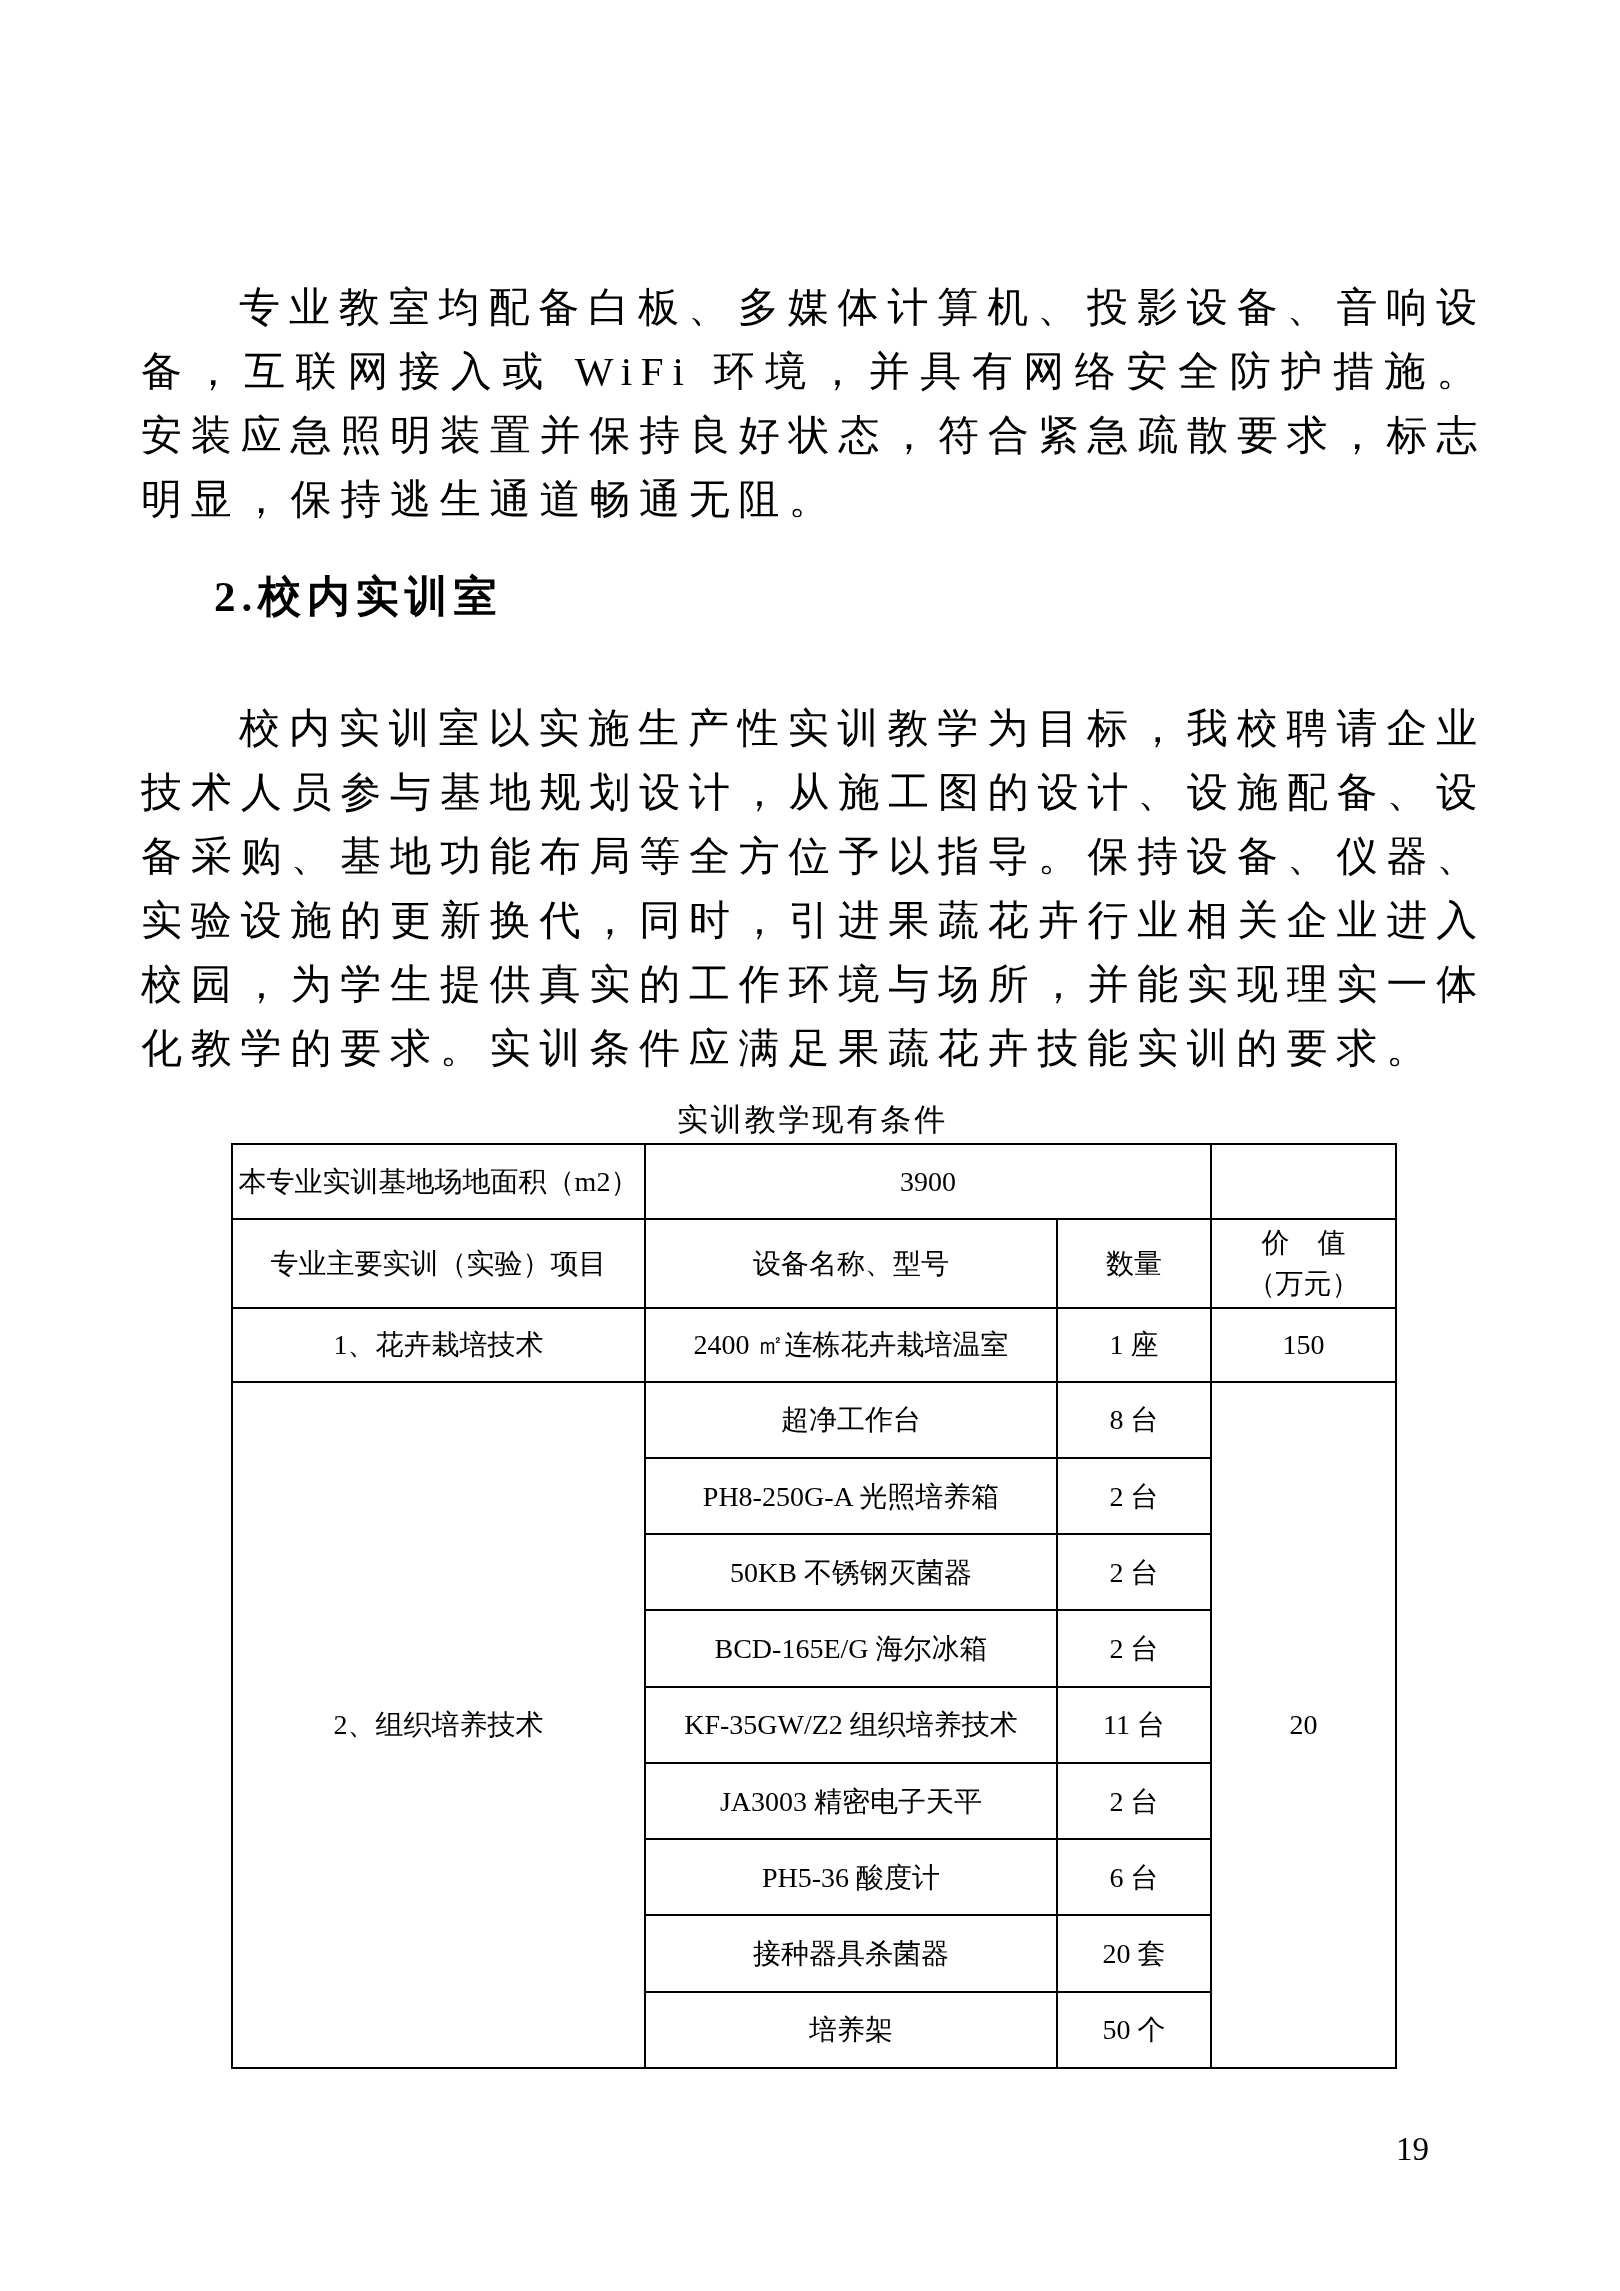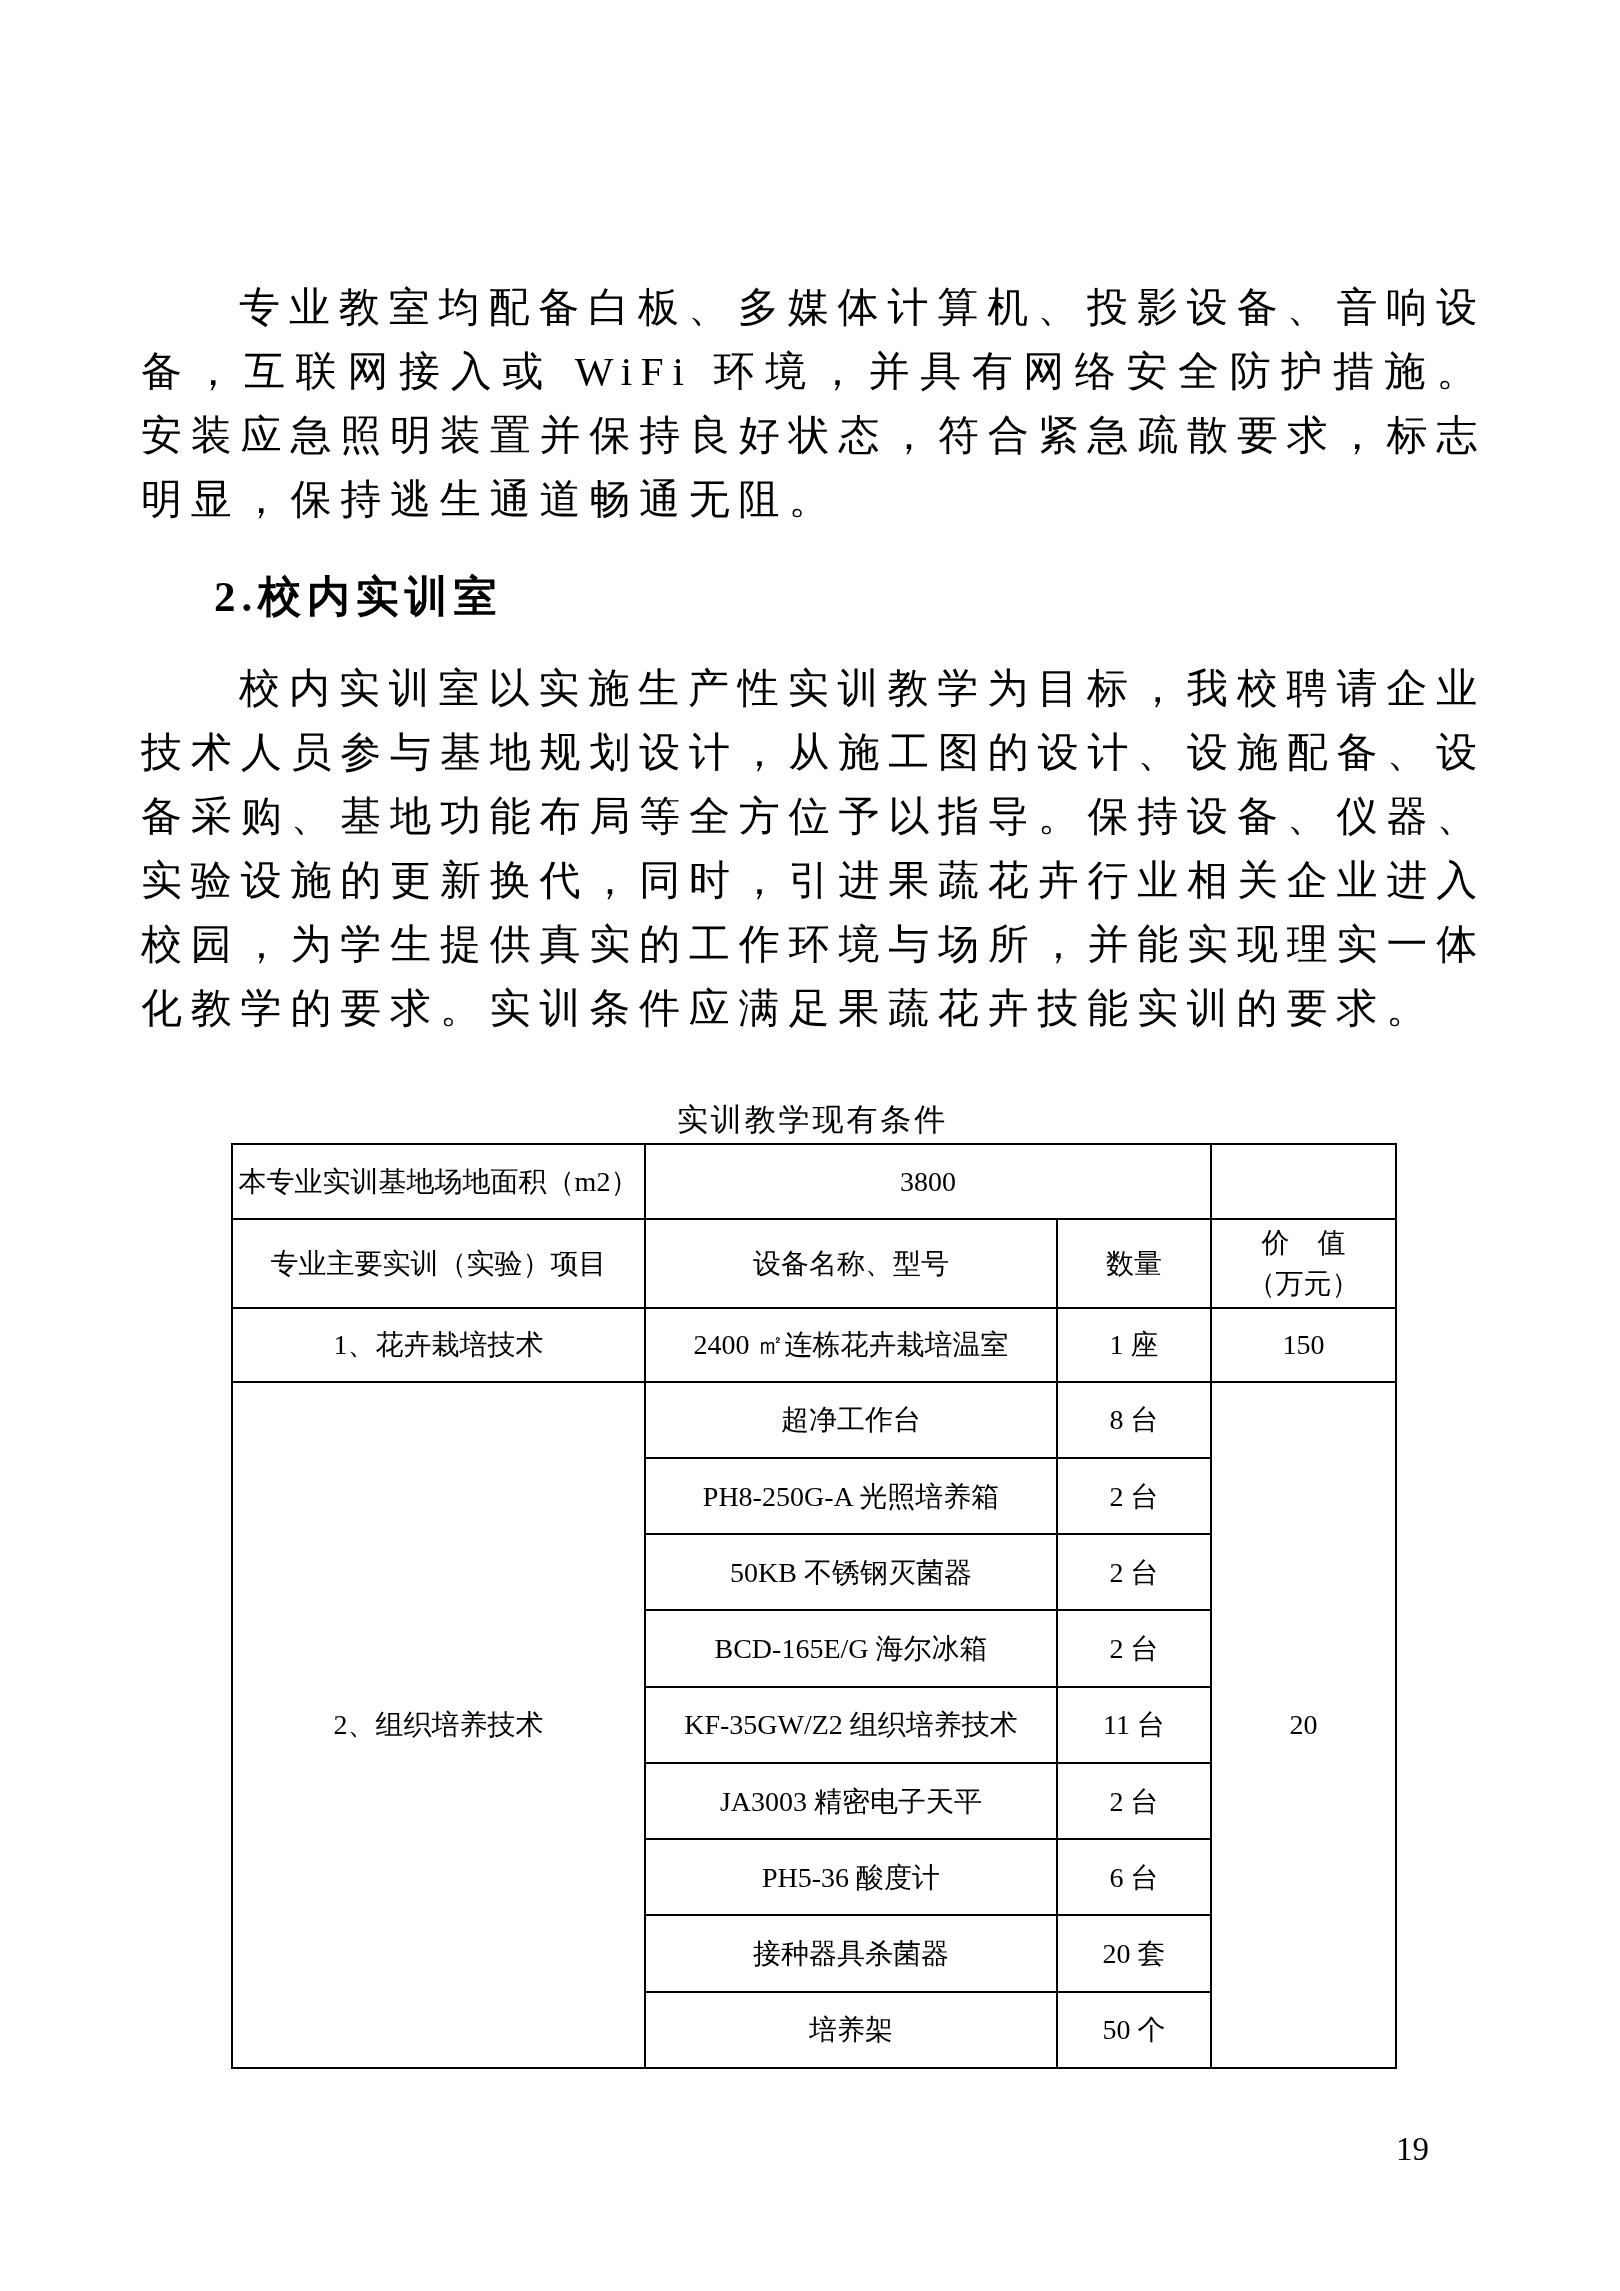--- a/index.html
+++ b/index.html
@@ -9,21 +9,21 @@
     font-family:"Liberation Serif","DejaVu Serif",serif;
     overflow:hidden;
   }
   .para{
     position:absolute;left:141px;width:1345px;
     font-size:41px;line-height:64px;letter-spacing:8.8px;
     text-align:justify;text-indent:98px;
     word-break:break-all;
   }
   .para1{top:275px;}
-  .para2{top:656px;}
+  .para2{top:696px;}
   .section-heading{
     position:absolute;left:141px;top:562px;width:1345px;
     font-size:43px;line-height:69px;font-weight:bold;letter-spacing:5.9px;
     padding-left:73px;box-sizing:border-box;
   }
   .table-caption{
     position:absolute;left:231px;top:1100px;width:1163px;
     font-size:31px;line-height:39px;letter-spacing:2.9px;text-align:center;
   }
   table.cond{
@@ -64,21 +64,21 @@
 <table class="cond">
   <colgroup>
     <col style="width:413px">
     <col style="width:412px">
     <col style="width:154px">
     <col style="width:185px">
   </colgroup>
   <tbody>
     <tr class="r-area">
       <td class="nowrap">本专业实训基地场地面积（m2）</td>
-      <td colspan="2">3800</td>
+      <td colspan="2">3900</td>
       <td></td>
     </tr>
     <tr class="r-head">
       <td>专业主要实训（实验）项目</td>
       <td>设备名称、型号</td>
       <td>数量</td>
       <td class="value-head">
         <div>价　值</div>
         <div>（万元）</div>
       </td>

